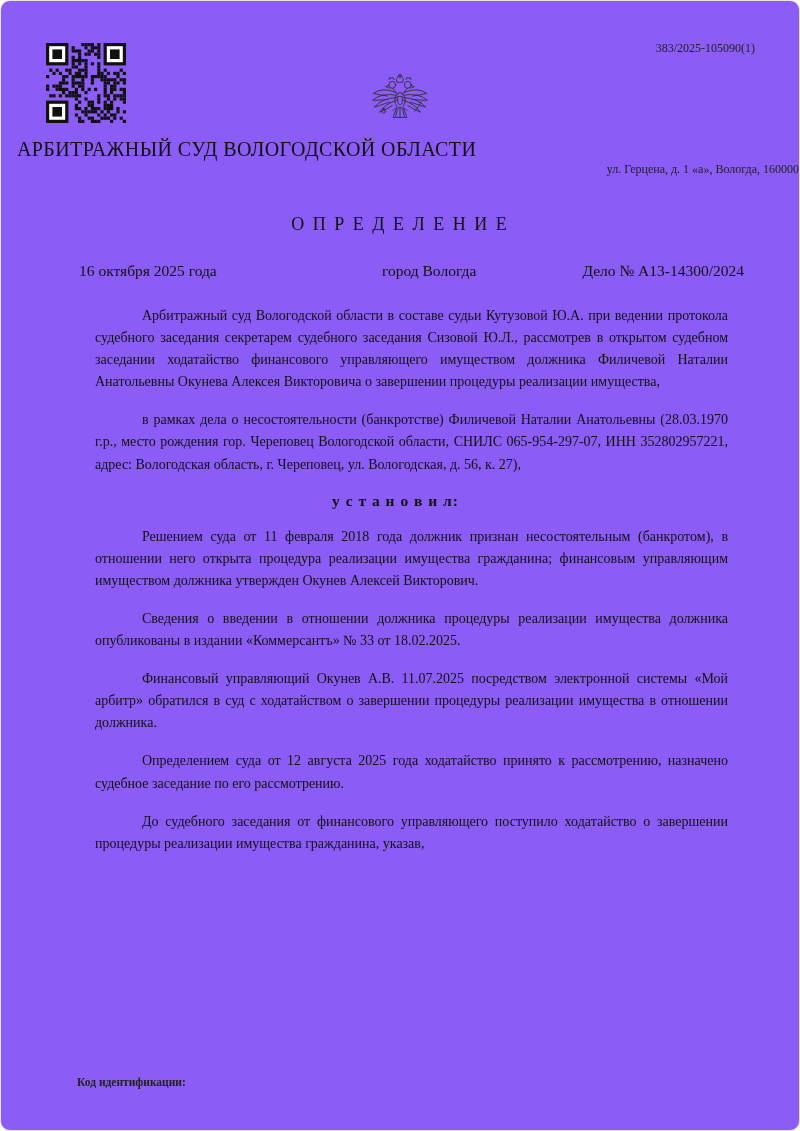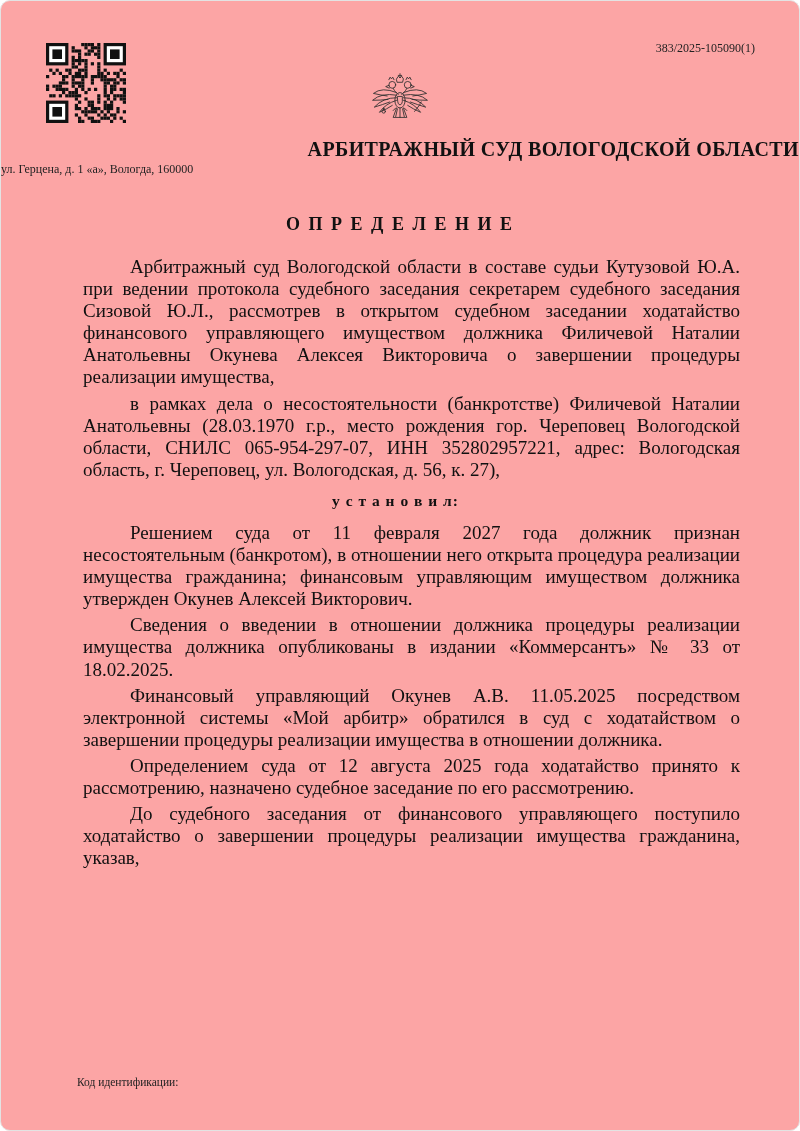--- a/index.html
+++ b/index.html
@@ -1,71 +1,71 @@
 <!DOCTYPE html>
 <html lang="ru"><head>
 <meta charset="utf-8">
 <style>
   html,body{margin:0;padding:0;background:#ffffff;}
   .page{
     position:relative;
     width:800px;height:1131px;
-    background:#fca5a5;
+    background:#8b5cf6;
     border:1px solid #e3e3e3;
     border-radius:10px;
     box-sizing:border-box;
     font-family:"Liberation Serif","DejaVu Serif",serif;
     color:#1a1a1a;
     overflow:hidden;
   }
   .qr{
     position:absolute;left:45px;top:42px;width:80px;height:80px;
   }
   .doc-number{
     position:absolute;right:44px;top:40px;
     font-size:12px;color:#222;
     font-family:"Liberation Serif","DejaVu Serif",serif;
   }
   .emblem{
     margin:70px auto 0 auto;width:60px;height:62px;display:block;
   }
   .court-name{
-    margin-top:5px;text-align:right;
-    font-size:20px;font-weight:bold;letter-spacing:.4px;color:#111;margin-left:16px;
+    margin-top:5px;text-align:left;
+    font-size:20px;font-weight:normal;letter-spacing:.4px;color:#111;margin-left:16px;
   }
   .court-address{
-    margin-top:1px;text-align:left;font-size:12px;color:#222;
+    margin-top:1px;text-align:right;font-size:12px;color:#222;
   }
   .doc-title{
     margin-top:37px;text-align:center;
-    font-size:18px;font-weight:bold;letter-spacing:2px;color:#111;
+    font-size:18px;font-weight:normal;letter-spacing:2px;color:#111;
   }
   .date-row{
     position:relative;
     margin:27px 55px 0 78px;height:22px;font-size:15.5px;color:#111;
   }
   .date-row .date{position:absolute;left:0;top:0;}
   .date-row .city{position:absolute;left:303px;top:0;}
   .date-row .case{position:absolute;right:0;top:0;}
   .content{
     margin:21px 55px 0 78px;
   }
   .content p.par{
-    margin:4px;
-    font-size:19px;line-height:22.1px;
+    margin:16px;
+    font-size:14px;line-height:22.1px;
     text-align:justify;text-indent:47px;
     color:#111;
   }
   .resolution{
     margin:11px 9px 12px 0;text-align:center;
     font-size:15.5px;font-weight:bold;letter-spacing:1px;color:#111;
   }
   .footer-label{
     position:absolute;left:76px;bottom:42px;
-    font-size:11.5px;font-weight:normal;color:#222;
+    font-size:11.5px;font-weight:bold;color:#222;
   }
 </style>
 </head>
 <body>
 
 <div class="page">
 
   <svg class="qr" id="qr-svg" viewBox="0 0 25 25">
       <rect x="0" y="0" width="7" height="7" fill="#111"></rect>
       <rect x="1" y="1" width="5" height="5" fill="#fff"></rect>
@@ -325,31 +325,36 @@
 
       <path d="M30 42 l-3 3 M40 42 l3 3"></path>
     </g>
   </svg>
 
   <div class="court-name">АРБИТРАЖНЫЙ СУД ВОЛОГОДСКОЙ ОБЛАСТИ</div>
   <div class="court-address">ул. Герцена, д. 1 «а», Вологда, 160000</div>
 
   <div class="doc-title">О П Р Е Д Е Л Е Н И Е</div>
 
+  <div class="date-row">
+    <span class="date">16 октября 2025 года</span>
+    <span class="city">город Вологда</span>
+    <span class="case">Дело № А13-14300/2024</span>
+  </div>
 
   <div class="content">
       <p class="par">Арбитражный суд Вологодской области в составе судьи Кутузовой Ю.А. при ведении протокола судебного заседания секретарем судебного заседания Сизовой Ю.Л., рассмотрев в открытом судебном заседании ходатайство финансового управляющего имуществом должника Филичевой Наталии Анатольевны Окунева Алексея Викторовича о завершении процедуры реализации имущества,</p>
       <p class="par">в рамках дела о несостоятельности (банкротстве) Филичевой Наталии Анатольевны (28.03.1970 г.р., место рождения гор. Череповец Вологодской области, СНИЛС 065-954-297-07, ИНН 352802957221, адрес: Вологодская область, г. Череповец, ул. Вологодская, д. 56, к. 27),</p>
     </div>
 
   <div class="resolution">у с т а н о в и л:</div>
 
   <div class="content" style="margin-top:0">
-      <p class="par">Решением суда от 11 февраля 2027 года должник признан несостоятельным (банкротом), в отношении него открыта процедура реализации имущества гражданина; финансовым управляющим имуществом должника утвержден Окунев Алексей Викторович.</p>
+      <p class="par">Решением суда от 11 февраля 2018 года должник признан несостоятельным (банкротом), в отношении него открыта процедура реализации имущества гражданина; финансовым управляющим имуществом должника утвержден Окунев Алексей Викторович.</p>
       <p class="par">Сведения о введении в отношении должника процедуры реализации имущества должника опубликованы в издании «Коммерсантъ» № 33 от 18.02.2025.</p>
-      <p class="par">Финансовый управляющий Окунев А.В. 11.05.2025 посредством электронной системы «Мой арбитр» обратился в суд с ходатайством о завершении процедуры реализации имущества в отношении должника.</p>
+      <p class="par">Финансовый управляющий Окунев А.В. 11.07.2025 посредством электронной системы «Мой арбитр» обратился в суд с ходатайством о завершении процедуры реализации имущества в отношении должника.</p>
       <p class="par">Определением суда от 12 августа 2025 года ходатайство принято к рассмотрению, назначено судебное заседание по его рассмотрению.</p>
       <p class="par">До судебного заседания от финансового управляющего поступило ходатайство о завершении процедуры реализации имущества гражданина, указав,</p>
     </div>
 
   <div class="footer-label">Код идентификации:</div>
 
 </div>
 
 </body></html>

